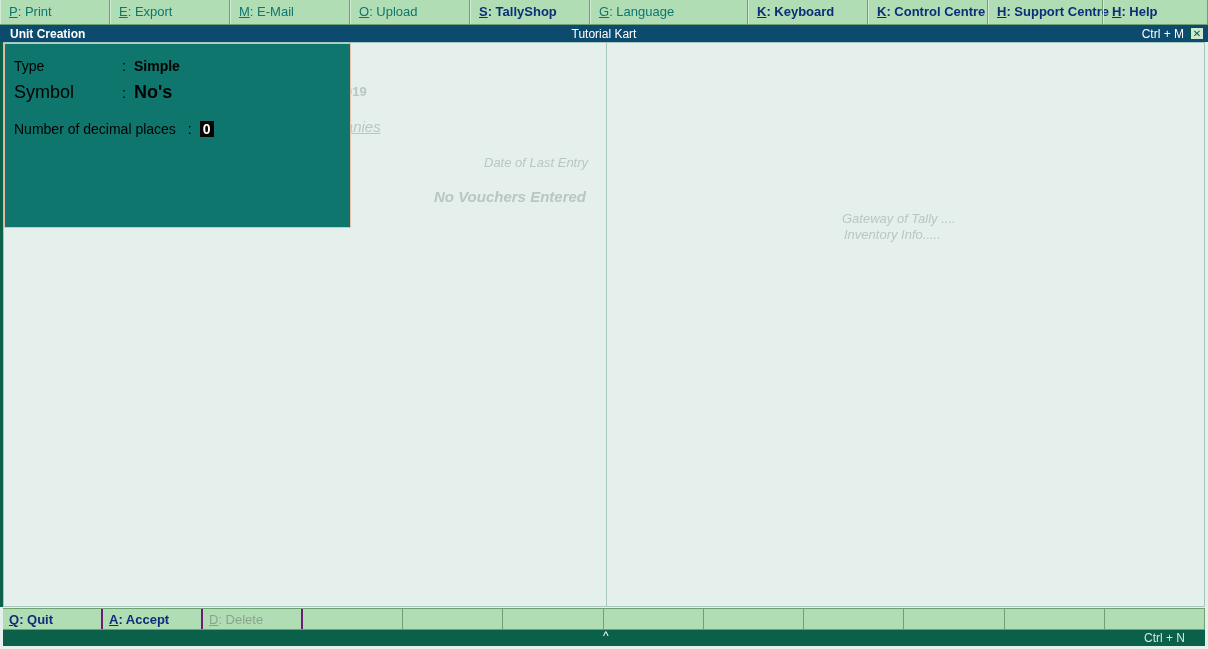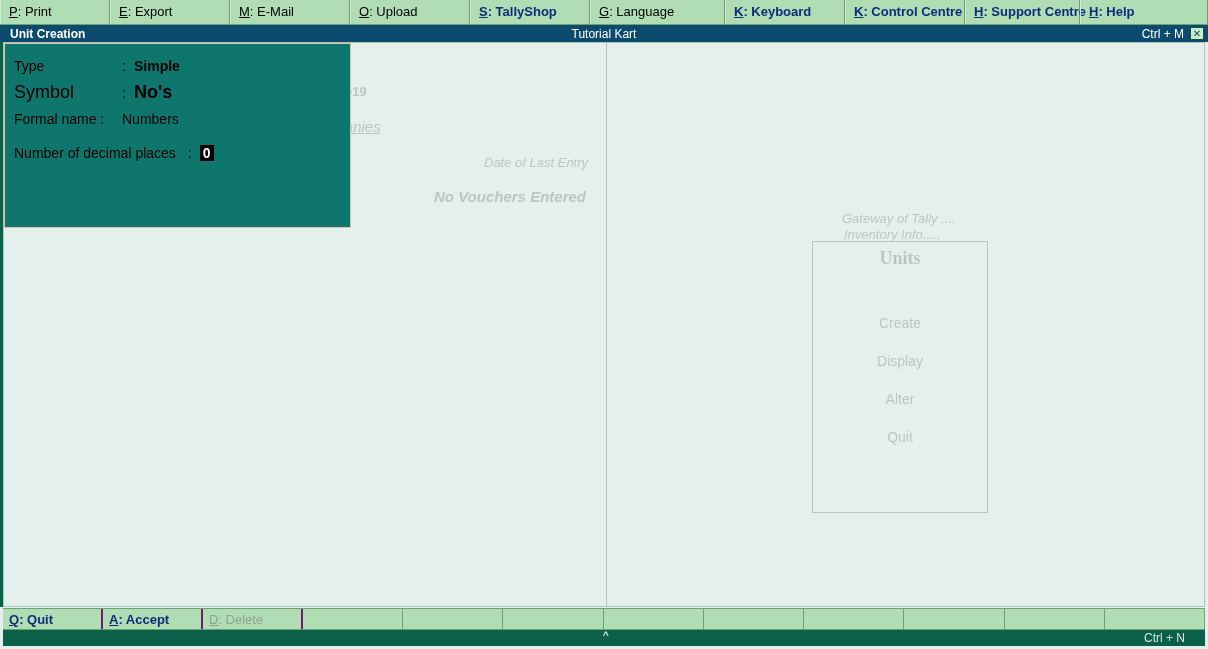--- a/index.html
+++ b/index.html
@@ -17,32 +17,32 @@
   .topbar {
     display: flex;
     height: 25px;
     background: #b0ddb3;
     border-bottom: 1px solid #6ea073;
   }
   .topbar-item {
     border-right: 1px solid #6ea073;
     border-left: 1px solid #d3ead5;
     padding: 4px 8px 0 8px;
-    color: #000000;
+    color: #0f766e;
     font-size: 13px;
     cursor: default;
     white-space: nowrap;
   }
   .topbar-item .hot { text-decoration: underline; }
   .topbar-item.active { color: #0b2d7a; font-weight: bold; }
   .topbar-item.active .hot { color: #0b2d7a; }
   .tw-110 { width: 110px; }
   .tw-115 { width: 115px; }
   .tw-120 { width: 120px; }
-  .tw-135 { width: 135px; }
+  .tw-135 { width: 158px; }
   .tw-auto { flex: 1; }
 
   
   .titlebar {
     height: 17px;
     background: #0c4a6e;
     color: #fff;
     font-size: 12px;
     display: flex;
     align-items: center;
@@ -275,43 +275,32 @@
   </div>
   <div class="faded companies-lbl">mpanies</div>
   <div class="faded last-entry">Date of Last Entry</div>
   <div class="faded no-vouchers">No Vouchers Entered</div>
 
   <div class="vsep"></div>
 
   <div class="faded gw-path1">Gateway of Tally ....</div>
   <div class="faded gw-path2">Inventory Info.....</div>
 
-  <div class="gw-box">
-    <div class="gw-title">Units</div>
-    <div class="gw-item first">Create</div>
-    <div class="gw-item">Display</div>
-    <div class="gw-item">Alter</div>
-    <div class="gw-item">Quit</div>
-  </div>
 
   <div class="dialog">
     <div class="row">
       <span class="lbl">Type</span>
       <span class="colon">:</span>
       <span class="val">Simple</span>
     </div>
     <div class="row">
       <span class="lbl lbl-big">Symbol</span>
       <span class="colon">:</span>
       <span class="val-big">No's</span>
     </div>
-    <div class="row">
-      <span class="lbl" style="width:108px">Formal name :</span>
-      <span>Numbers</span>
-    </div>
     <div class="row gaprow">
       <span>Number of decimal places</span>
       <span style="margin:0 8px 0 12px">:</span>
       <span class="num-field">0</span>
     </div>
   </div>
 
 </div>
 
 <div class="bottombar">

